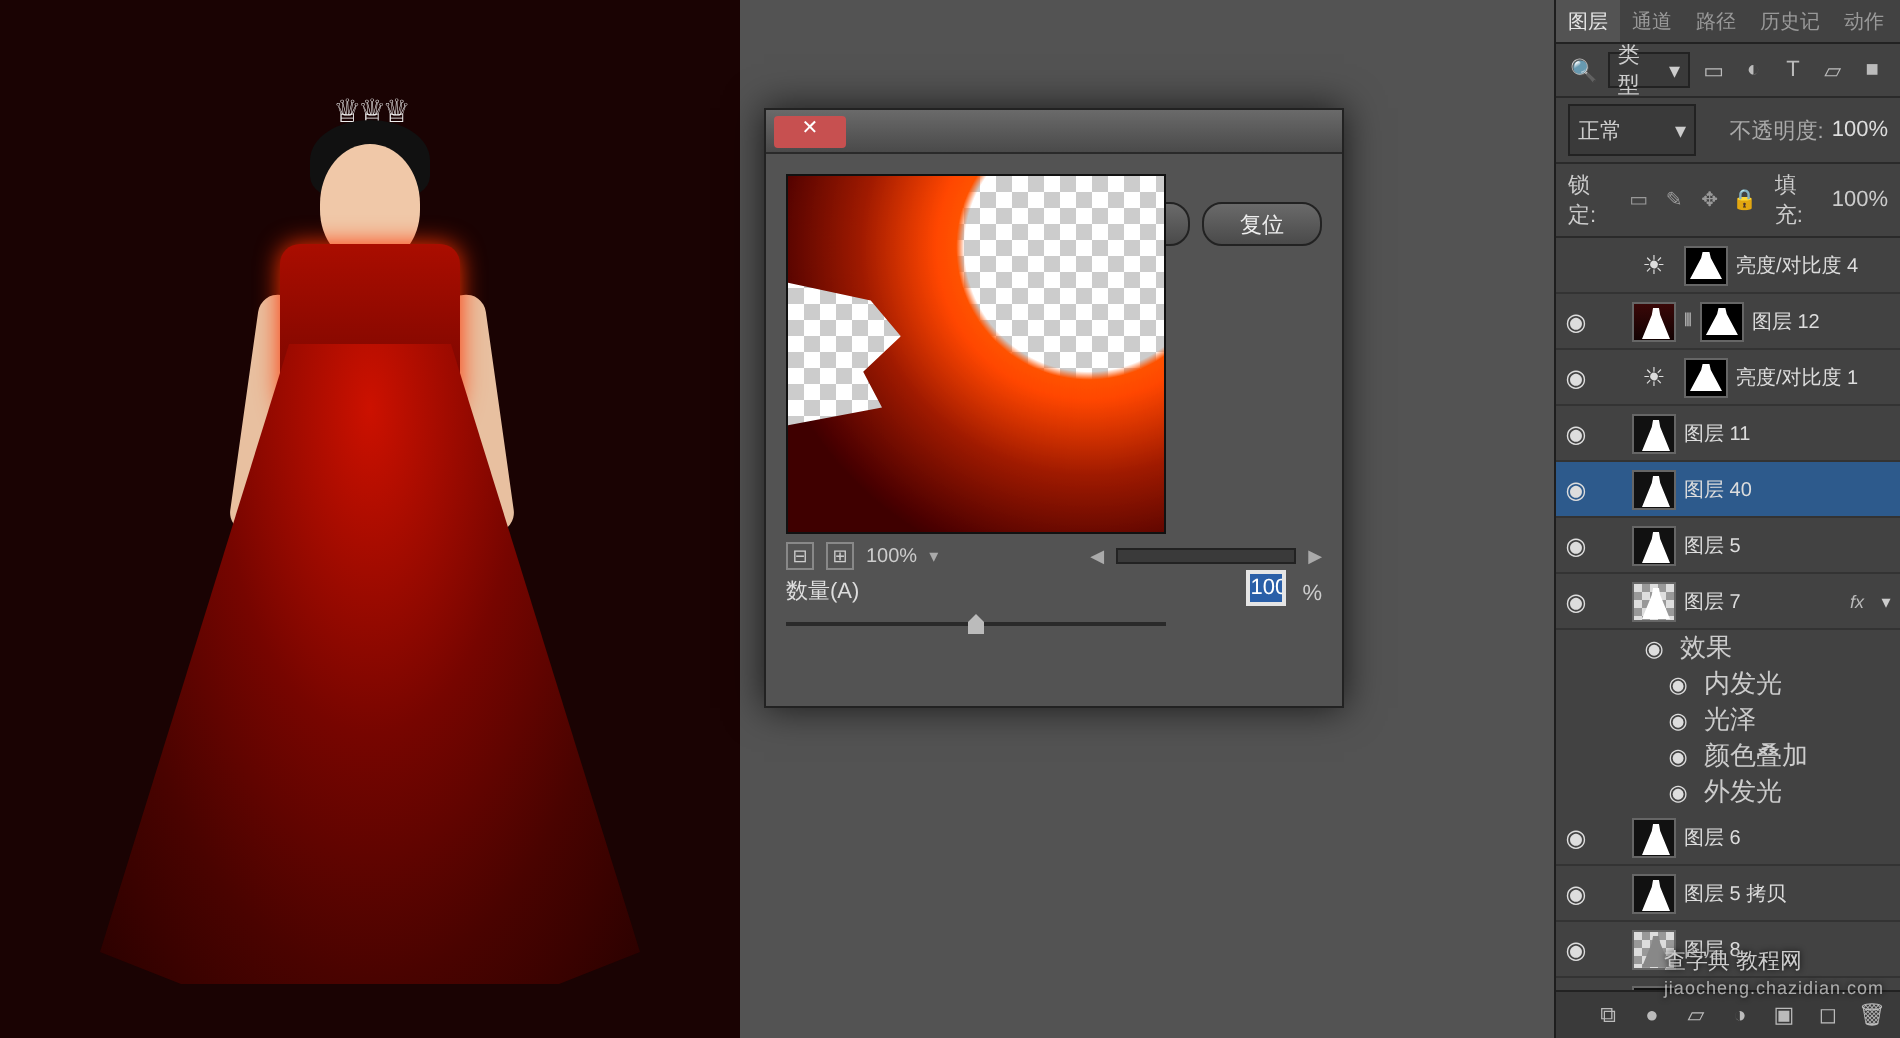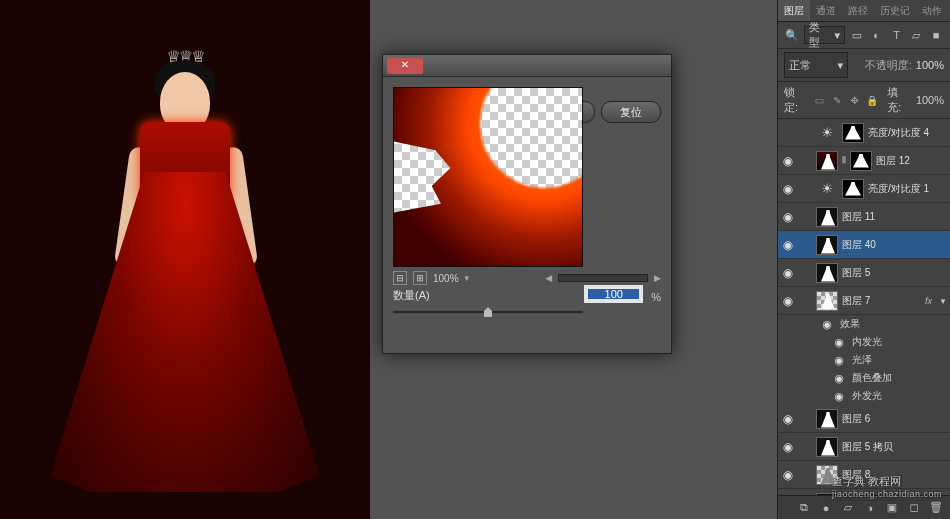--- a/index.html
+++ b/index.html
@@ -22,21 +22,21 @@
 .dialog .close{width:36px;height:16px;background:#c75050;color:#fff;text-align:center;line-height:14px;border-radius:2px;font-size:10px}
 .dialog .body{padding:10px;position:relative}
 .dialog .preview{width:190px;height:180px;background:repeating-conic-gradient(#ccc 0 25%,#fff 0 50%) 0 0/16px 16px;border:1px solid #111;position:relative;overflow:hidden}
 .dialog .preview .lava{position:absolute;inset:0;background:radial-gradient(circle at 80% 20%, transparent 0 30%, #ff5a00 32%, #9a2b00 55%, #4a1200 80%);mix-blend-mode:normal;clip-path:polygon(0 0,100% 0,100% 100%,0 100%,0 70%,25% 65%,20% 55%,30% 45%,22% 35%,0 30%);filter:contrast(1.2)}
 .dialog .zoomrow{display:flex;align-items:center;gap:6px;margin-top:4px}
 .dialog .zoomrow .box{width:14px;height:14px;border:1px solid #888;display:inline-flex;align-items:center;justify-content:center;font-size:9px}
 .dialog .zoomrow .zoomtxt{font-size:10px}
 .dialog .zoomrow .arrow{font-size:9px;color:#aaa}
 .dialog .row{display:flex;align-items:flex-end;gap:8px;margin-top:0}
 .dialog .row label{width:60px;color:#ddd}
-.dialog .row input[type=text]{width:59px;height:18px;background:#4a4a4a;border:4px solid #e5e5e5;color:#fff;text-align:center}
+.dialog .row input[type=text]{width:20px;height:18px;background:#4a4a4a;border:2px solid #e5e5e5;color:#fff;text-align:center}
 .dialog .row input.hl{background:#2a5fa8;color:#fff}
 .dialog .row .pct{color:#ccc}
 .dialog .slider{position:relative;width:190px;height:14px;margin-top:2px}
 .dialog .slider .track{position:absolute;top:6px;left:0;right:0;height:2px;background:#2a2a2a}
 .dialog .slider .thumb{position:absolute;top:2px;left:50%;width:8px;height:10px;background:#bbb;transform:translateX(-50%);clip-path:polygon(50% 0,100% 40%,100% 100%,0 100%,0 40%)}
 .dialog .row select{width:100px;height:20px;background:#4a4a4a;border:1px solid #222;color:#ddd}
 .dialog .btncol{position:absolute;right:10px;top:24px;display:flex;flex-direction:row;gap:6px}
 .dialog .btncol button{width:60px;height:22px;background:linear-gradient(#6a6a6a,#4a4a4a);border:1px solid #222;border-radius:10px;color:#eee;cursor:pointer}
 
 .panels{position:absolute;right:0;top:0;width:173px;height:519px;background:#424242;border-left:1px solid #1e1e1e;display:flex;flex-direction:column}
@@ -67,21 +67,21 @@
 .layer .thumb.mask .m{position:absolute;inset:2px;background:#fff;clip-path:polygon(40% 0,60% 0,65% 25%,100% 100%,0 100%,35% 25%)}
 .layer .thumb.photo{background:linear-gradient(#3a0808,#120202)}
 .layer .adjico{width:22px;height:20px;display:flex;align-items:center;justify-content:center;color:#ddd;font-size:13px;flex:none}
 .layer .name{flex:1;color:#ddd;font-size:10px;white-space:nowrap;overflow:hidden;text-overflow:ellipsis}
 .layer .fx{color:#bbb;font-size:9px;font-style:italic;padding-right:2px}
 .layer .tw{width:10px;text-align:center;color:#ccc;font-size:9px}
 .fxlist{padding-left:42px}
 .fxlist .fxhdr{display:flex;align-items:center;height:18px;gap:6px}
 .fxlist .fxitem{display:flex;align-items:center;height:18px;gap:6px;padding-left:12px}
 .fxlist .eye{width:14px;text-align:center;color:#ddd;font-size:11px}
-.fxlist .nm{color:#ccc;font-size:10px}
+.fxlist .nm{color:#ccc;font-size:13px}
 
 .bottombar{height:24px;border-top:1px solid #222;display:flex;align-items:center;justify-content:flex-end;gap:6px;padding:0 6px;background:#3a3a3a}
 .bottombar .ic{width:16px;height:16px;display:inline-flex;align-items:center;justify-content:center;color:#bbb;font-size:11px}
 
 .watermark{position:absolute;right:8px;bottom:20px;font-size:16px;color:rgba(255,255,255,.85);text-shadow:0 0 3px #000;font-weight:400}
 .watermark .sub{font-size:9px;display:block;color:rgba(255,255,255,.6);text-align:right;letter-spacing:.5px}
 </style>
 </head>
 <body>
 

